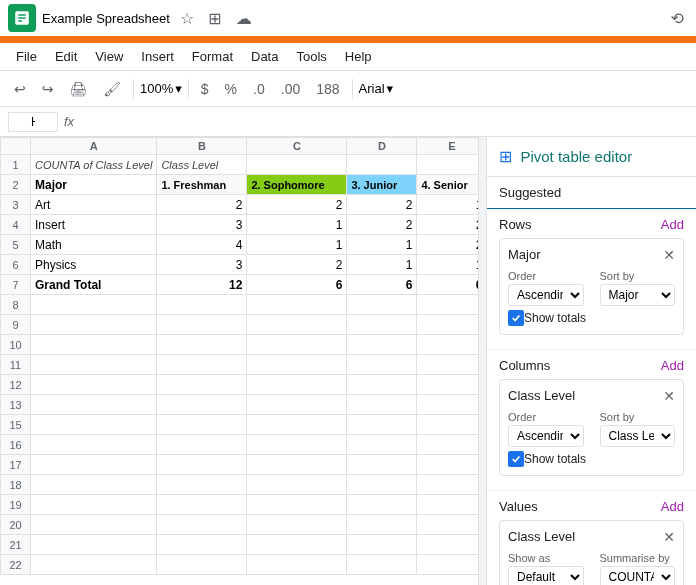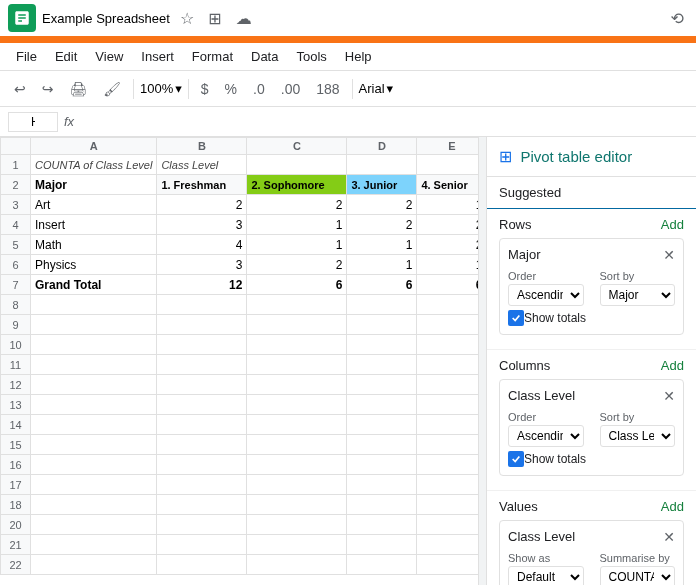--- a/index.html
+++ b/index.html
@@ -48,21 +48,21 @@
 
     
     #pivot-panel { width: 210px; border-left: 1px solid #e0e0e0; overflow-y: auto; background: #fff; }
     #pivot-header { display: flex; align-items: center; padding: 10px 12px; gap: 8px; border-bottom: 1px solid #e0e0e0; }
     #pivot-header-icon { color: #1a73e8; font-size: 16px; }
     #pivot-title { font-size: 15px; color: #0f766e; font-weight: 400; }
 
     .pivot-section { padding: 8px 12px; border-bottom: 1px solid #f0f0f0; }
     .pivot-section-header { display: flex; align-items: center; justify-content: space-between; margin-bottom: 6px; }
     .pivot-section-label { font-size: 13px; color: #202124; font-weight: 500; }
-    .add-btn { color: #15803d; font-size: 13px; font-weight: 500; cursor: pointer; background: none; border: none; }
+    .add-btn { color: #a21caf; font-size: 13px; font-weight: 500; cursor: pointer; background: none; border: none; }
 
     .pivot-card { background: #fff; border: 1px solid #e0e0e0; border-radius: 4px; padding: 8px; margin-bottom: 6px; position: relative; }
     .pivot-card-title { font-size: 13px; font-weight: 500; color: #202124; margin-bottom: 6px; }
     .pivot-card-close { position: absolute; right: 8px; top: 8px; color: #5f6368; cursor: pointer; font-size: 14px; border: none; background: none; }
 
     .pivot-row { display: flex; align-items: center; gap: 16px; margin-bottom: 4px; margin-top: 8px; }
     .pivot-label { font-size: 11px; color: #5f6368; margin-bottom: 2px; }
     .pivot-select { font-size: 12px; border: 1px solid #e0e0e0; border-radius: 3px; padding: 2px 4px; background: #fff; width: 100%; }
     .pivot-col { flex: 1; }
 
@@ -265,28 +265,20 @@
           </tr>
         <tr>
             <td class="row-header">13</td>
             <td class="cell col-a"></td>
             <td class="cell col-b"></td>
             <td class="cell col-c"></td>
             <td class="cell col-d"></td>
             <td class="cell col-e"></td>
           </tr>
         <tr>
-            <td class="row-header">14</td>
-            <td class="cell col-a"></td>
-            <td class="cell col-b"></td>
-            <td class="cell col-c"></td>
-            <td class="cell col-d"></td>
-            <td class="cell col-e"></td>
-          </tr>
-        <tr>
             <td class="row-header">15</td>
             <td class="cell col-a"></td>
             <td class="cell col-b"></td>
             <td class="cell col-c"></td>
             <td class="cell col-d"></td>
             <td class="cell col-e"></td>
           </tr>
         <tr>
             <td class="row-header">16</td>
             <td class="cell col-a"></td>
@@ -298,20 +290,28 @@
         <tr>
             <td class="row-header">17</td>
             <td class="cell col-a"></td>
             <td class="cell col-b"></td>
             <td class="cell col-c"></td>
             <td class="cell col-d"></td>
             <td class="cell col-e"></td>
           </tr>
         <tr>
             <td class="row-header">18</td>
+            <td class="cell col-a"></td>
+            <td class="cell col-b"></td>
+            <td class="cell col-c"></td>
+            <td class="cell col-d"></td>
+            <td class="cell col-e"></td>
+          </tr>
+        <tr>
+            <td class="row-header">19</td>
             <td class="cell col-a"></td>
             <td class="cell col-b"></td>
             <td class="cell col-c"></td>
             <td class="cell col-d"></td>
             <td class="cell col-e"></td>
           </tr>
         <tr>
             <td class="row-header">20</td>
             <td class="cell col-a"></td>
             <td class="cell col-b"></td>

